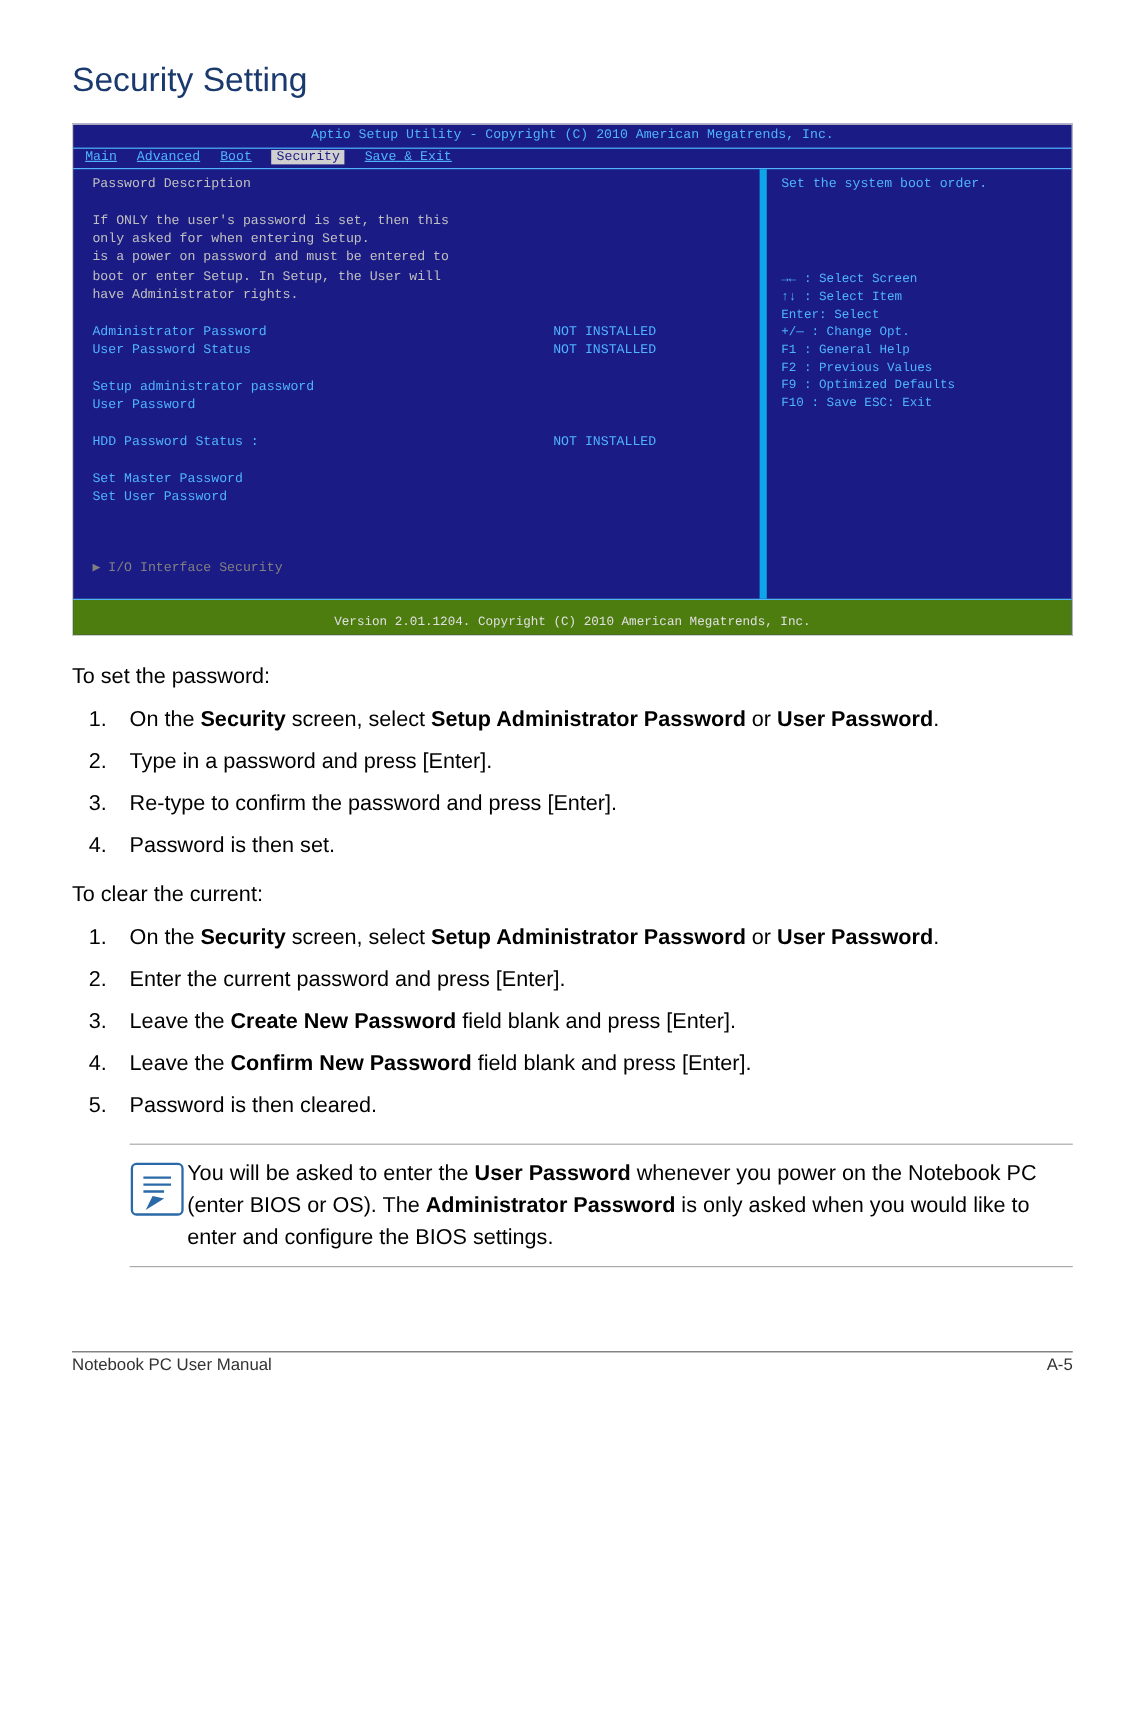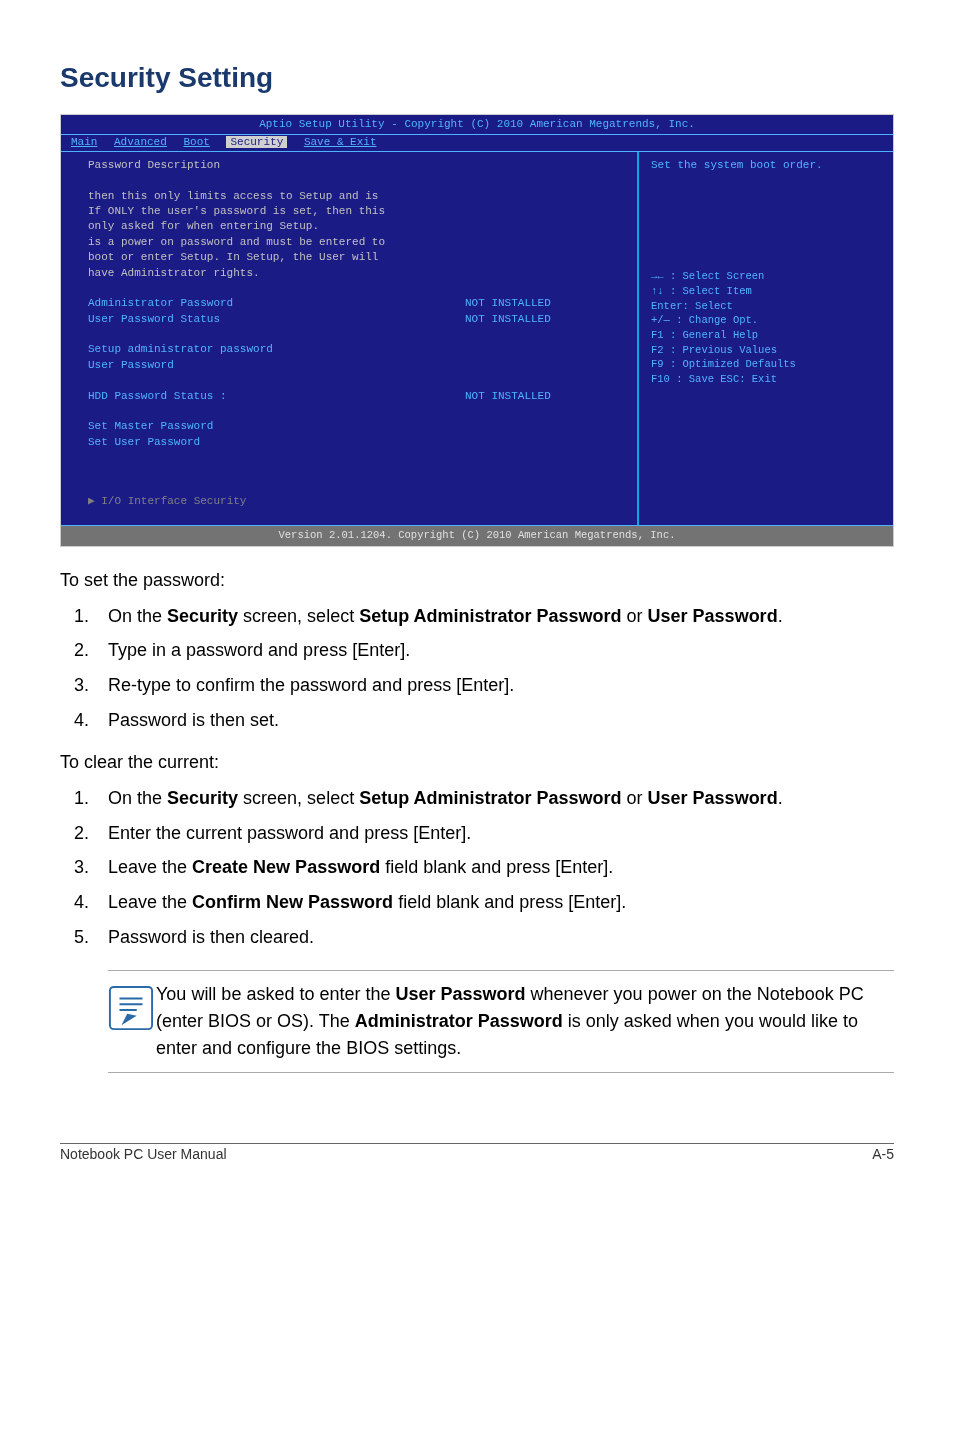--- a/index.html
+++ b/index.html
@@ -5,23 +5,23 @@
   body {
     margin: 0;
     padding: 50px 60px;
     font-family: "Segoe UI", "Helvetica Neue", Arial, sans-serif;
     background: #fff;
     color: #000;
     width: 834px;
   }
   h2.section-title {
     font-size: 28px;
-    font-weight: 700;
+    font-weight: 400;
     color: #1a3a6e;
-    margin: 12px 0 20px 0;
+    margin: 1px 0 20px 0;
   }
   .bios-box {
     border: 1px solid #ccc;
     background: #1b1b85;
     color: #e0e0e0;
     font-family: "Courier New", monospace;
     font-size: 11px;
     line-height: 1.4;
     padding: 0;
     margin-bottom: 20px;
@@ -42,47 +42,47 @@
     background: #d0d0d0;
     color: #1b1b85;
     padding: 0 4px;
     text-decoration: none;
   }
   .bios-body {
     display: flex;
   }
   .bios-left {
     flex: 1;
-    padding: 6px 12px 16px 27px;
-    border-right: 2px solid #0ea5e9;
+    padding: 6px 12px 16px 16px;
+    border-right: 6px solid #0ea5e9;
     min-height: 310px;
   }
   .bios-right {
     width: 230px;
     padding: 6px 12px;
   }
   .bios-row {
     display: flex;
   }
   .bios-row .lbl { flex:1; color:#4fb3ff;}
   .bios-row .val { width: 160px; color:#4fb3ff;}
   .bios-left .desc { color:#c0c0c0; }
   .bios-sub { color:#4fb3ff; }
   .bios-muted { color: #808080; margin-top: 28px;}
   .bios-help {
     color: #4fb3ff;
-    margin-top: 96px;
+    margin-top: 64px;
     font-size: 10.5px;
   }
   .bios-footer {
     text-align: center;
-    background: #737373;
+    background: #4d7c0f;
     color: #e0e0e0;
     font-size: 10.5px;
-    padding: 2px 0 3px 0;
+    padding: 12px 0 3px 0;
     border-top:1px solid #4fb3ff;
   }
 
   .body-text {
     font-size: 18px;
     line-height: 1.5;
     margin: 8px 0;
   }
   ol.steps {
     font-size: 18px;
@@ -131,21 +131,20 @@
     <span>Main</span>
     <span>Advanced</span>
     <span>Boot</span>
     <span class="active">Security</span>
     <span>Save &amp; Exit</span>
   </div>
   <div class="bios-body">
     <div class="bios-left">
       <div class="desc">Password Description</div>
       <br>
-      <div class="desc">then this only limits access to Setup and is</div>
       <div class="desc">If ONLY the user's password is set, then this</div>
       <div class="desc">only asked for when entering Setup.</div>
       <div class="desc">is a power on password and must be entered to</div>
       <div class="desc">boot or enter Setup. In Setup, the User will</div>
       <div class="desc">have Administrator rights.</div>
       <br>
       <div class="bios-row">
         <span class="lbl">Administrator Password</span>
         <span class="val">NOT INSTALLED</span>
       </div>

